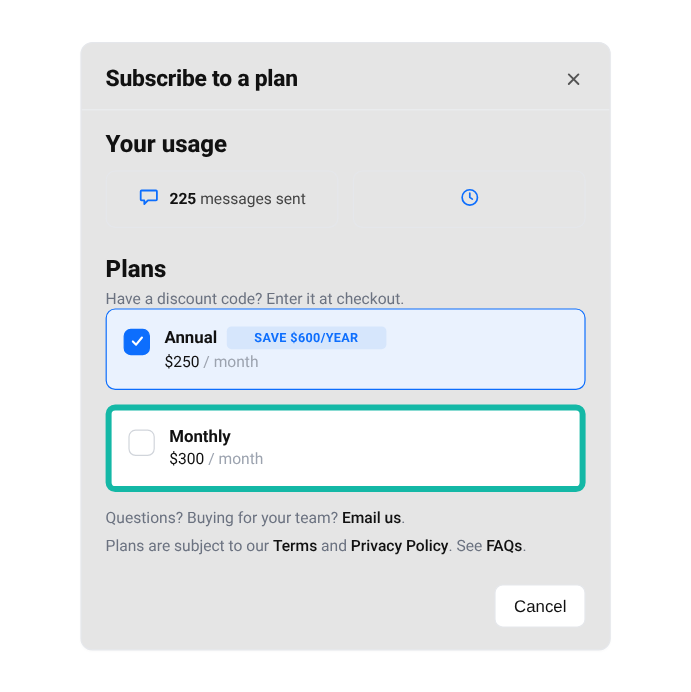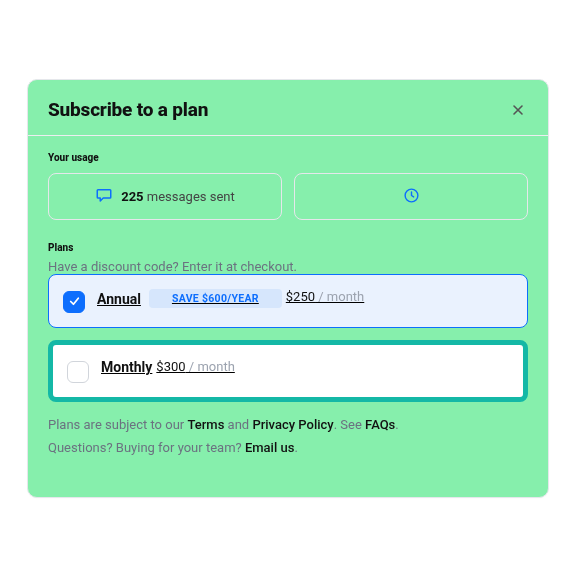--- a/index.html
+++ b/index.html
@@ -6,24 +6,24 @@
 body {
   font-family: -apple-system, BlinkMacSystemFont, "Segoe UI", Roboto, Helvetica, Arial, sans-serif;
   background: #fff;
   width: 576px;
   height: 577px;
   display: flex;
   align-items: center;
   justify-content: center;
 }
 .modal {
-  width: 522px;
+  width: 442px;
   border: 1px solid #e5e7eb;
   border-radius: 10px;
-  background: #86efac;
+  background: #e5e5e5;
   box-shadow: 0 1px 2px rgba(0,0,0,0.02);
   overflow: hidden;
 }
 .modal-header {
   display: flex;
   align-items: center;
   justify-content: space-between;
   padding: 18px 20px 14px 20px;
   border-bottom: 1px solid #eceef0;
 }
@@ -38,21 +38,21 @@
   border: none;
   cursor: pointer;
   color: #555;
   padding: 4px;
   line-height: 0;
 }
 .modal-body {
   padding: 16px 20px 6px 20px;
 }
 .section-title {
-  font-size: 10px;
+  font-size: 20px;
   font-weight: 800;
   color: #111;
   margin-bottom: 10px;
 }
 .usage-row {
   display: flex;
   gap: 12px;
   margin-bottom: 22px;
 }
 .usage-card {
@@ -99,21 +99,21 @@
   display: flex;
   align-items: center;
   justify-content: center;
   flex-shrink: 0;
   margin-top: 2px;
 }
 .checkbox.checked {
   background: #0d6efd;
   border-color: #0d6efd;
 }
-.plan-main { display: flex; flex-direction: row; gap: 4px; text-decoration: underline; }
+.plan-main { display: flex; flex-direction: column; gap: 4px; }
 .plan-top { display: flex; align-items: center; gap: 8px; }
 .plan-name { font-weight: 700; font-size: 14px; color: #111; }
 .badge {
   font-size: 10.5px;
   font-weight: 700;
   letter-spacing: 0.3px;
   color: #0d6efd;
   background: #d6e6fc;
   padding: 3px 23px;
   border-radius: 4px;
@@ -224,25 +224,26 @@
           <span class="plan-name">Monthly</span>
         </div>
         <div class="plan-price">
           <span>$300</span><span class="per"> / month</span>
         </div>
       </div>
     </div>
 
     <div class="footnotes">
       <div>
+        <span>Questions? Buying for your team? </span><span class="link">Email us</span><span>.</span>
+      </div>
+      <div>
         <span>Plans are subject to our </span><span class="link">Terms</span><span> and </span><span class="link">Privacy Policy</span><span>. See </span><span class="link">FAQs</span><span>.</span>
       </div>
-      <div>
-        <span>Questions? Buying for your team? </span><span class="link">Email us</span><span>.</span>
-      </div>
     </div>
 
   </div>
 
   <div class="modal-footer">
+    <button class="btn btn-secondary">Cancel</button>
   </div>
 
 </div>
 
 </body></html>

